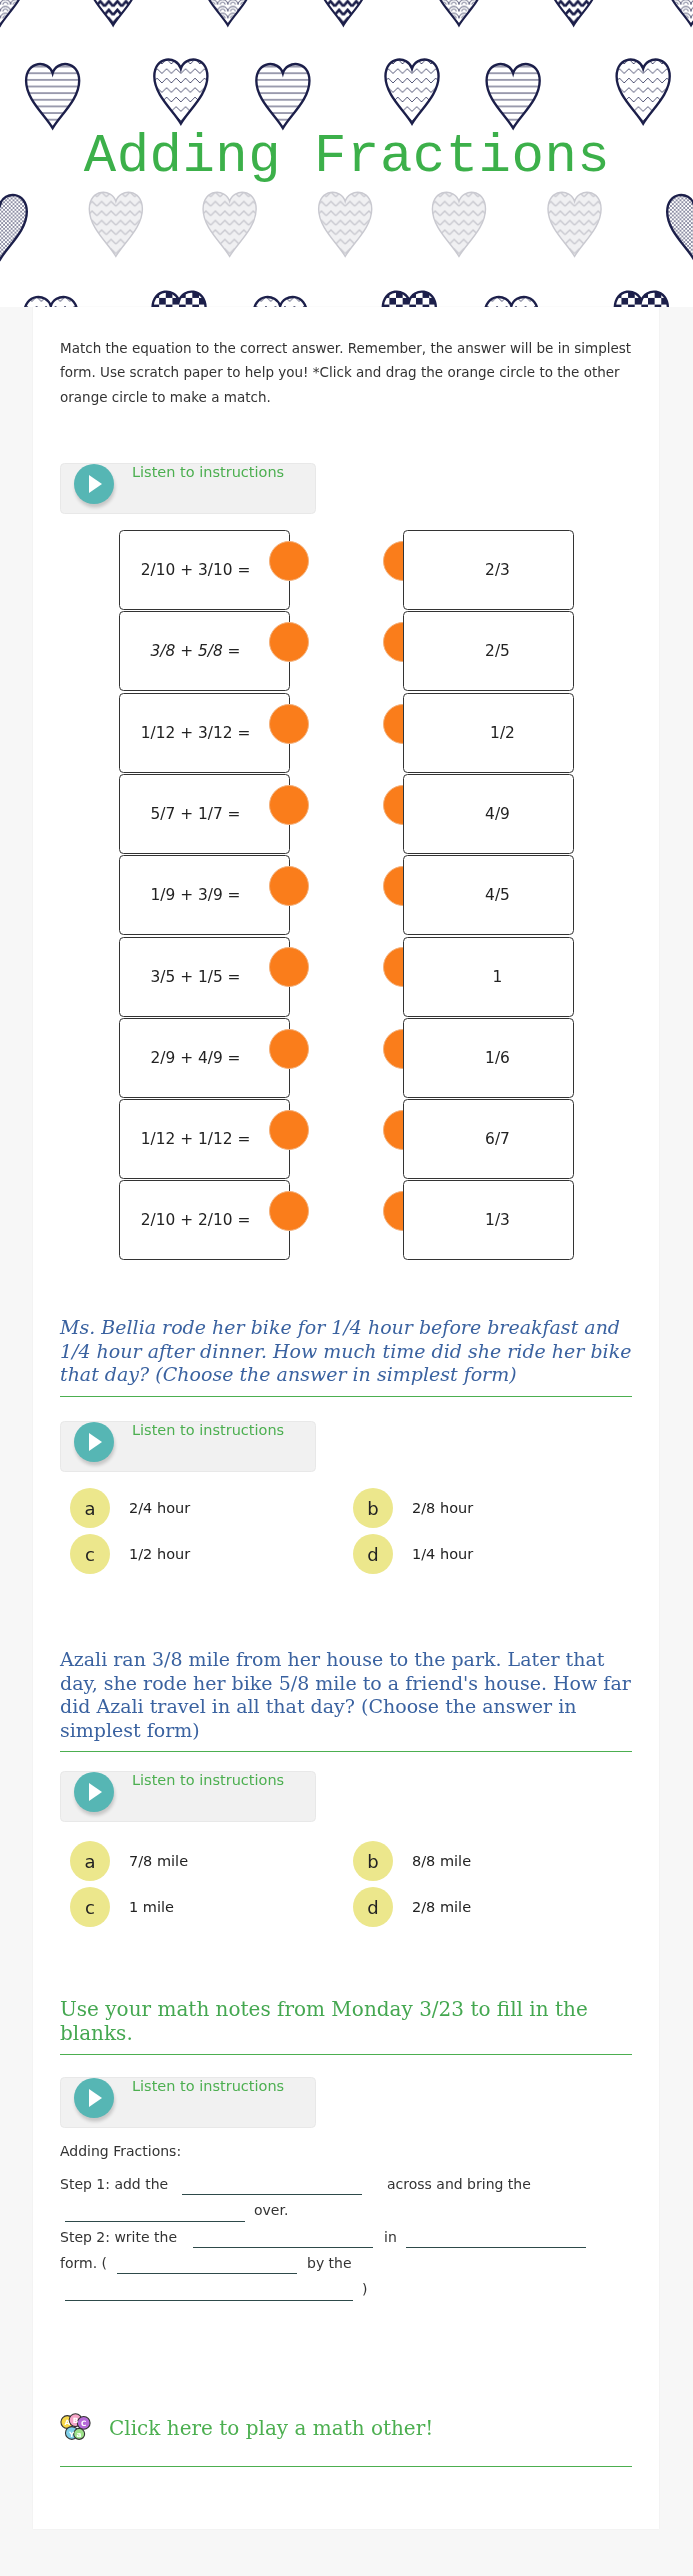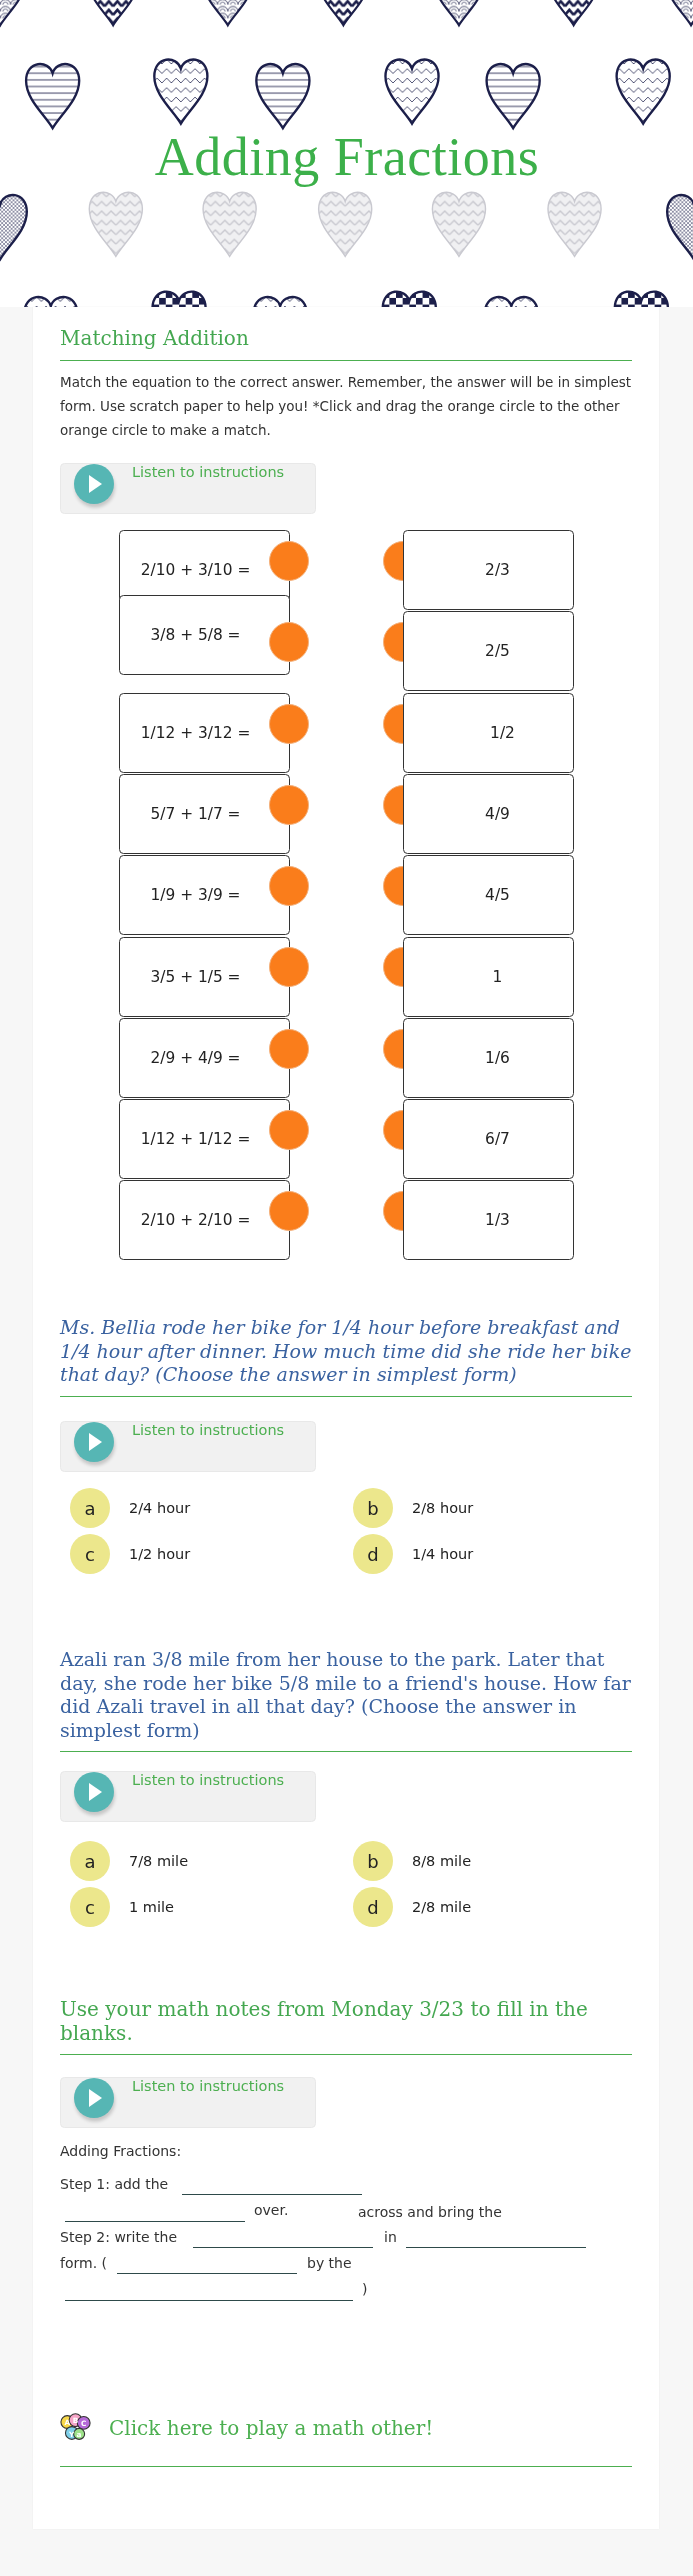--- a/index.html
+++ b/index.html
@@ -14,21 +14,21 @@
     }
     
     .banner {
       position: absolute; left: 0; top: 0; width: 694px; height: 307px;
       background: #ffffff; overflow: hidden;
     }
     .banner svg { position: absolute; left: 0; top: 0; }
     .banner-title {
       position: absolute; left: 0; right: 0; top: 126px;
       text-align: center;
-      font-family: Liberation Serif, serif;
+      font-family: Liberation Mono, monospace;
       font-size: 54px; color: #3cb04a; letter-spacing: 0.5px;
     }
     
     .card {
       position: absolute; left: 33px; top: 307px; width: 626px; height: 2222px;
       background: #ffffff;
       box-shadow: 0 0 1.8px rgba(0,0,0,0.06);
     }
     .section { position: absolute; left: 27px; width: 572px; }
     .section-title {
@@ -186,21 +186,20 @@
       <use href="#heart" transform="translate(636,488) scale(0.95)" fill="url(#chevdark)"></use>
       <use href="#heart" transform="translate(756,488) scale(0.95)" fill="url(#scales)"></use>
     </g>
   </svg>
   <div class="banner-title">Adding Fractions</div>
 </div>
 
 <div class="card">
 
   <div class="section" style="top:20px;">
-    <div class="section-title green">Matching Addition</div>
     <div class="section-desc">Match the equation to the correct answer. Remember, the answer will be in simplest form. Use scratch paper to help you! *Click and drag the orange circle to the other orange circle to make a match.</div>
   </div>
 
   <div class="section" style="top:156px; width:auto;">
     <div class="listen-btn">
       <div class="play-circle">
           <div class="play-tri"></div>
         </div>
       <span class="listen-label">Listen to instructions</span>
     </div>
@@ -210,21 +209,21 @@
 
     <div class="match-box left" style="top:223px;">
         <span>2/10 + 3/10 =</span>
       </div>
     <div class="dot" style="left:236px; top:234px;"></div>
     <div class="dot" style="left:350px; top:234px;"></div>
     <div class="match-box right" style="top:223px;">
         <span>2/3</span>
       </div>
 
-    <div class="match-box left" style="top:288px;">
+    <div class="match-box left" style="top:304px;font-style:italic;">
         <span>3/8 + 5/8 =</span>
       </div>
     <div class="dot" style="left:236px; top:315px;"></div>
     <div class="dot" style="left:350px; top:315px;"></div>
     <div class="match-box right" style="top:304px;">
         <span>2/5</span>
       </div>
 
     <div class="match-box left" style="top:386px;">
         <span>1/12 + 3/12 =</span>
@@ -355,21 +354,21 @@
           <div class="play-tri"></div>
         </div>
       <span class="listen-label">Listen to instructions</span>
     </div>
   </div>
 
   <span class="fill-text" style="left:27px; top:1836px;">Adding Fractions:</span>
 
   <span class="fill-text" style="left:27px; top:1869px;">Step 1: add the</span>
   <input class="blank" style="left: 149px; top: 1868px; width: 180px;" value="">
-  <span class="fill-text" style="left:325px; top:1869px;margin-top:28px;">across and bring the</span>
+  <span class="fill-text" style="left:354px; top:1869px;">across and bring the</span>
   <input class="blank" style="left: 32px; top: 1895px; width: 180px;" value="">
   <span class="fill-text" style="left:221px; top:1895px;">over.</span>
 
   <span class="fill-text" style="left:27px; top:1922px;">Step 2: write the</span>
   <input class="blank" style="left: 160px; top: 1921px; width: 180px;" value="">
   <span class="fill-text" style="left:351px; top:1922px;">in</span>
   <input class="blank" style="left: 373px; top: 1921px; width: 180px;" value="">
 
   <span class="fill-text" style="left:27px; top:1948px;">form. (</span>
   <input class="blank" style="left: 84px; top: 1947px; width: 180px;" value="">

